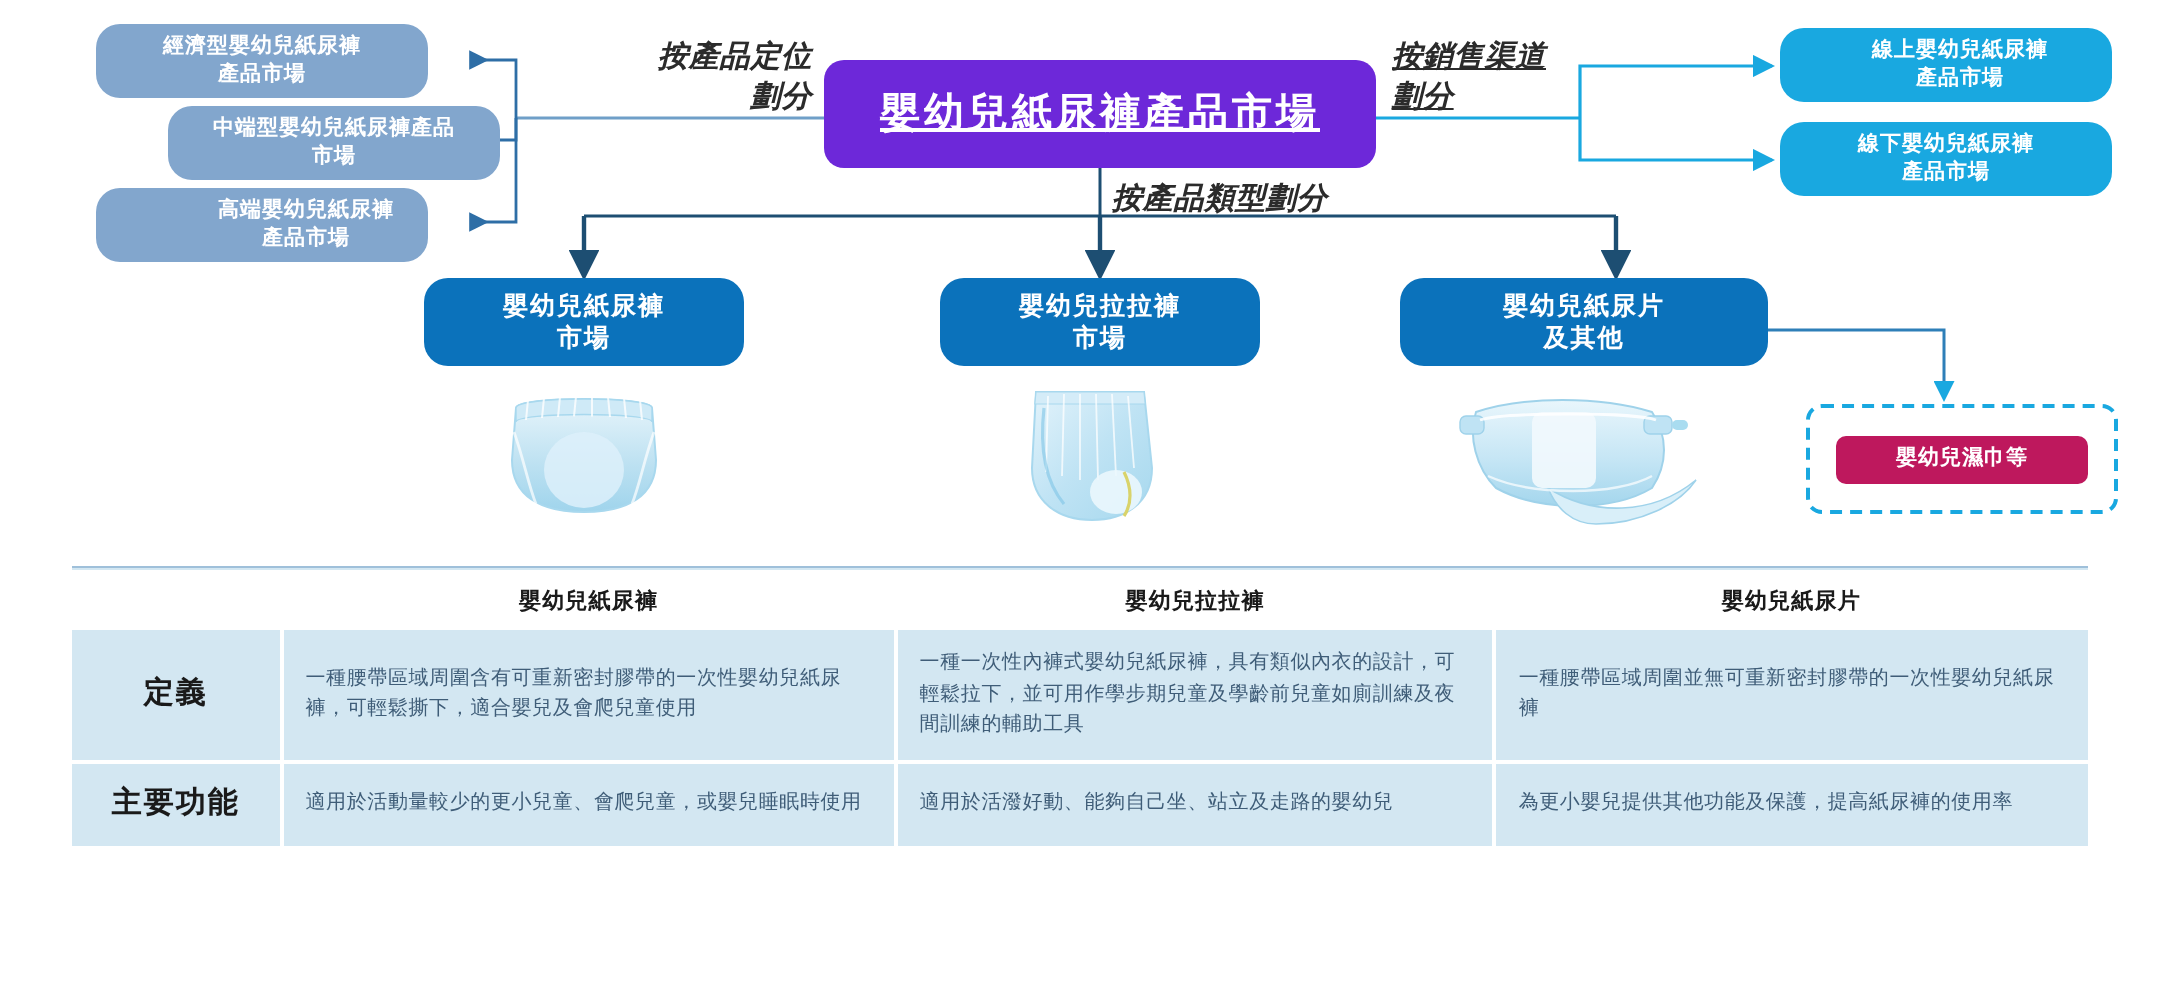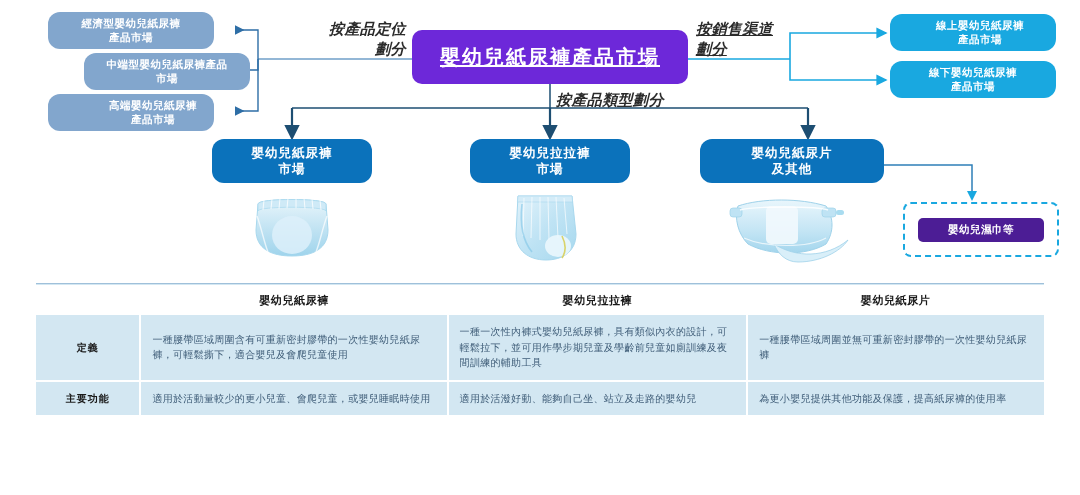--- a/index.html
+++ b/index.html
@@ -34,21 +34,21 @@
     background:#6d28d9;
     font-size:20px;
     letter-spacing:2px;
     border-radius:10px;
     text-decoration:underline;
   }
   
   .lvl-mid{background:#0b72bb;font-size:12.5px;letter-spacing:1px;}
   
   .wipes{
-    background:#4c1d95;
+    background:#be185d;
     font-size:10.5px;
     border-radius:5px;
   }
   .dashbox{
     position:absolute;
     box-sizing:border-box;
     border:2px dashed #19a8e0;
     border-radius:8px;
     background:transparent;
   }
@@ -98,21 +98,21 @@
     padding:9px 11px;
     border-right:2px solid #ffffff;
     border-bottom:2px solid #ffffff;
     line-height:1.55;
     letter-spacing:.3px;
   }
   .tbl td.rowhead{
     text-align:center;
     font-weight:bold;
     color:#1a1a1a;
-    font-size:10px;
+    font-size:15px;
     letter-spacing:1px;
     width:86px;
   }
   .tbl td:last-child{border-right:none;margin-top:32px;}
   .tbl tr:last-child td{border-bottom:none;}
   .c1{width:300px;}
   .c2{width:292px;}
   .c3{width:290px;}
 </style>
 </head>

